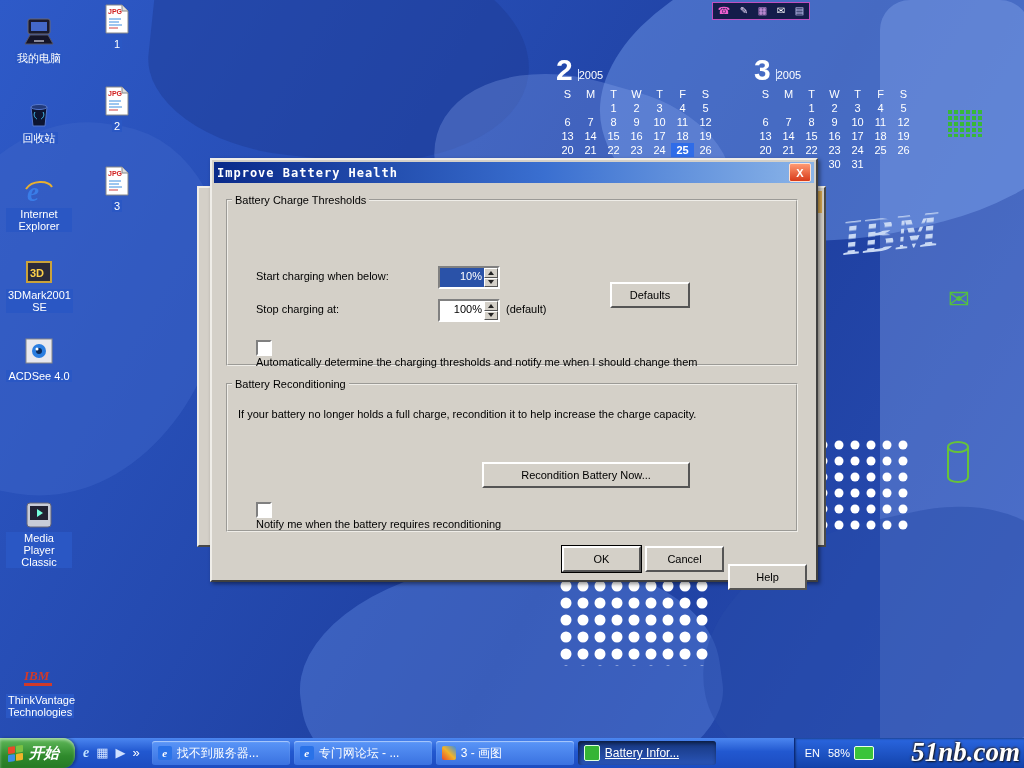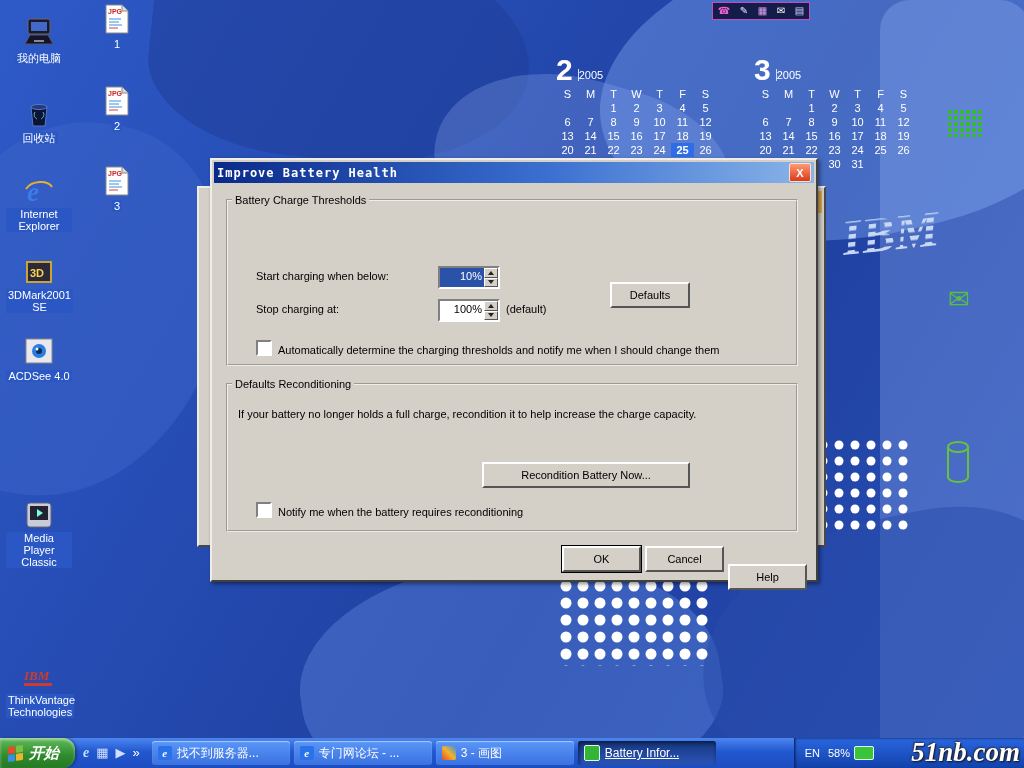--- a/index.html
+++ b/index.html
@@ -67,21 +67,21 @@
   .flabel{position:absolute;font-size:11px;}
   .spin{position:absolute;width:58px;height:19px;background:#fff;display:flex;
     border:2px solid;border-color:#808080 #fff #fff #808080;}
   .spin-val{flex:1;text-align:right;padding:2px 2px 0 0;font-size:11px;}
   .spin-val.sel{background:#2a52a8;color:#fff;}
   .spin-btns{width:14px;display:flex;flex-direction:column;}
   .spin-btn{flex:1;background:#d4d0c8;border:1px solid;border-color:#fff #555 #555 #fff;
     display:flex;align-items:center;justify-content:center;cursor:pointer;}
   .tri-up{width:0;height:0;border-left:3px solid transparent;border-right:3px solid transparent;border-bottom:4px solid #222;}
   .tri-dn{width:0;height:0;border-left:3px solid transparent;border-right:3px solid transparent;border-top:4px solid #222;}
-  .cbrow{position:absolute;display:flex;align-items:flex-end;}
+  .cbrow{position:absolute;display:flex;align-items:flex-start;flex-direction:column;}
   .cb{width:12px;height:12px;background:#fff;margin-right:6px;flex:none;
     border:2px solid;border-color:#808080 #fff #fff #808080;cursor:pointer;}
   .btn{position:absolute;height:22px;background:#d4d0c8;cursor:pointer;font-size:11px;
     border:2px solid;border-color:#fff #555 #555 #fff;
     display:flex;align-items:center;justify-content:center;}
   .btn.default{box-shadow:0 0 0 1px #000;}
 
   
   #taskbar{position:absolute;left:0;bottom:0;width:1024px;height:30px;z-index:100;
     background:linear-gradient(#4b86f0,#2258d0 45%,#1c4cc0);display:flex;align-items:center;}
@@ -405,21 +405,21 @@
     </div>
     <span class="flabel" style="left:278px;top:97px;">(default)</span>
 
     <div class="cbrow" style="left:28px;top:134px;right:10px;">
       <span class="cb"></span>
       <span>Automatically determine the charging thresholds and notify me when I should change them</span>
     </div>
   </fieldset>
 
   <fieldset class="group" id="group-recond">
-    <legend>Defaults Reconditioning</legend>
+    <legend>Battery Reconditioning</legend>
     <div class="desc">If your battery no longer holds a full charge, recondition it to help increase the charge capacity.</div>
     <div class="btn" style="left:254px;top:72px;width:204px;">Recondition Battery Now...</div>
     <div class="cbrow" style="left:28px;top:112px;right:10px;">
       <span class="cb"></span>
       <span>Notify me when the battery requires reconditioning</span>
     </div>
   </fieldset>
 
   <div class="btn default" style="left:350px;top:386px;width:75px;">OK</div>
   <div class="btn" style="left:433px;top:386px;width:75px;">Cancel</div>

